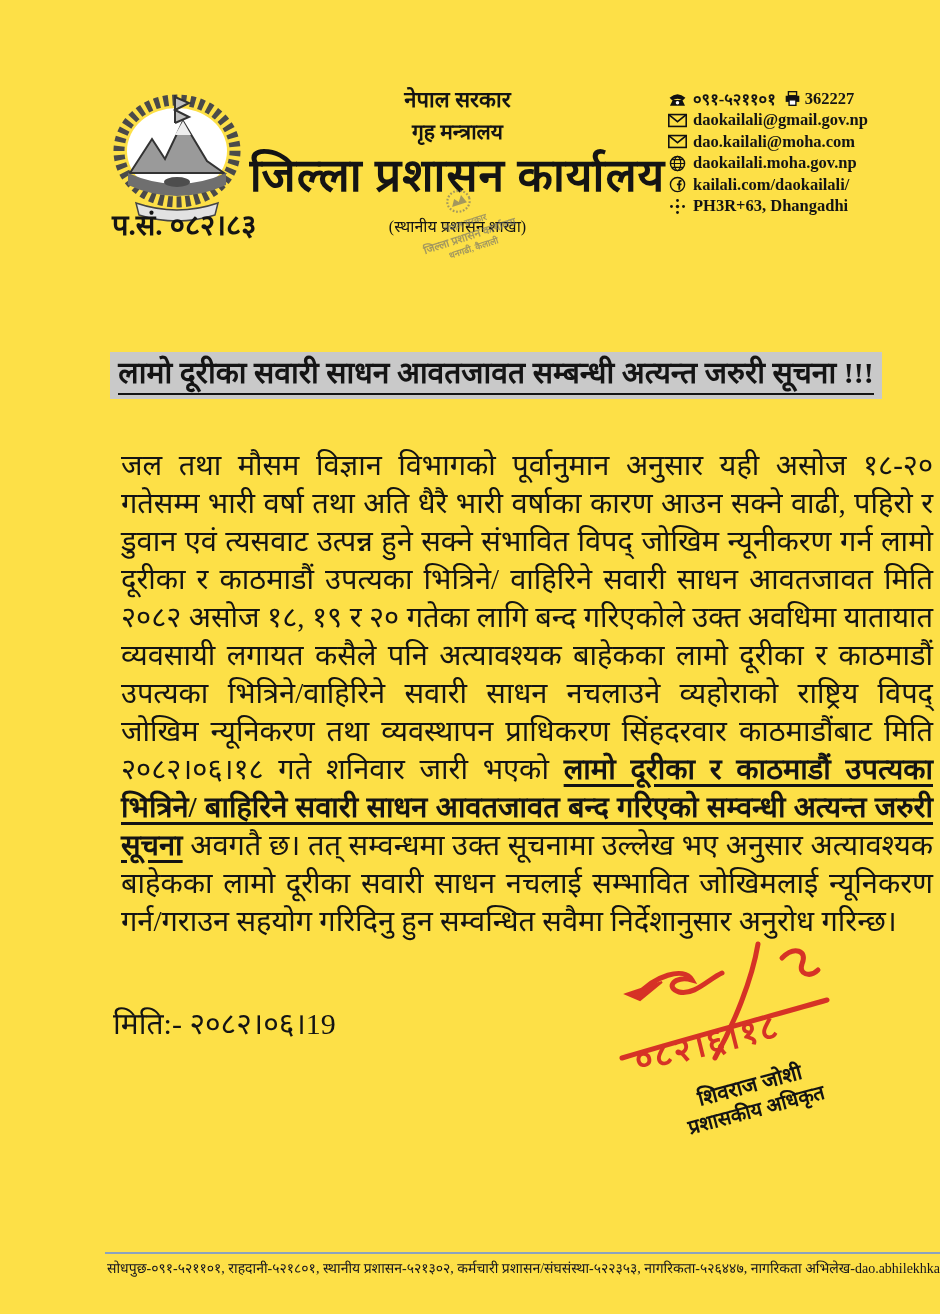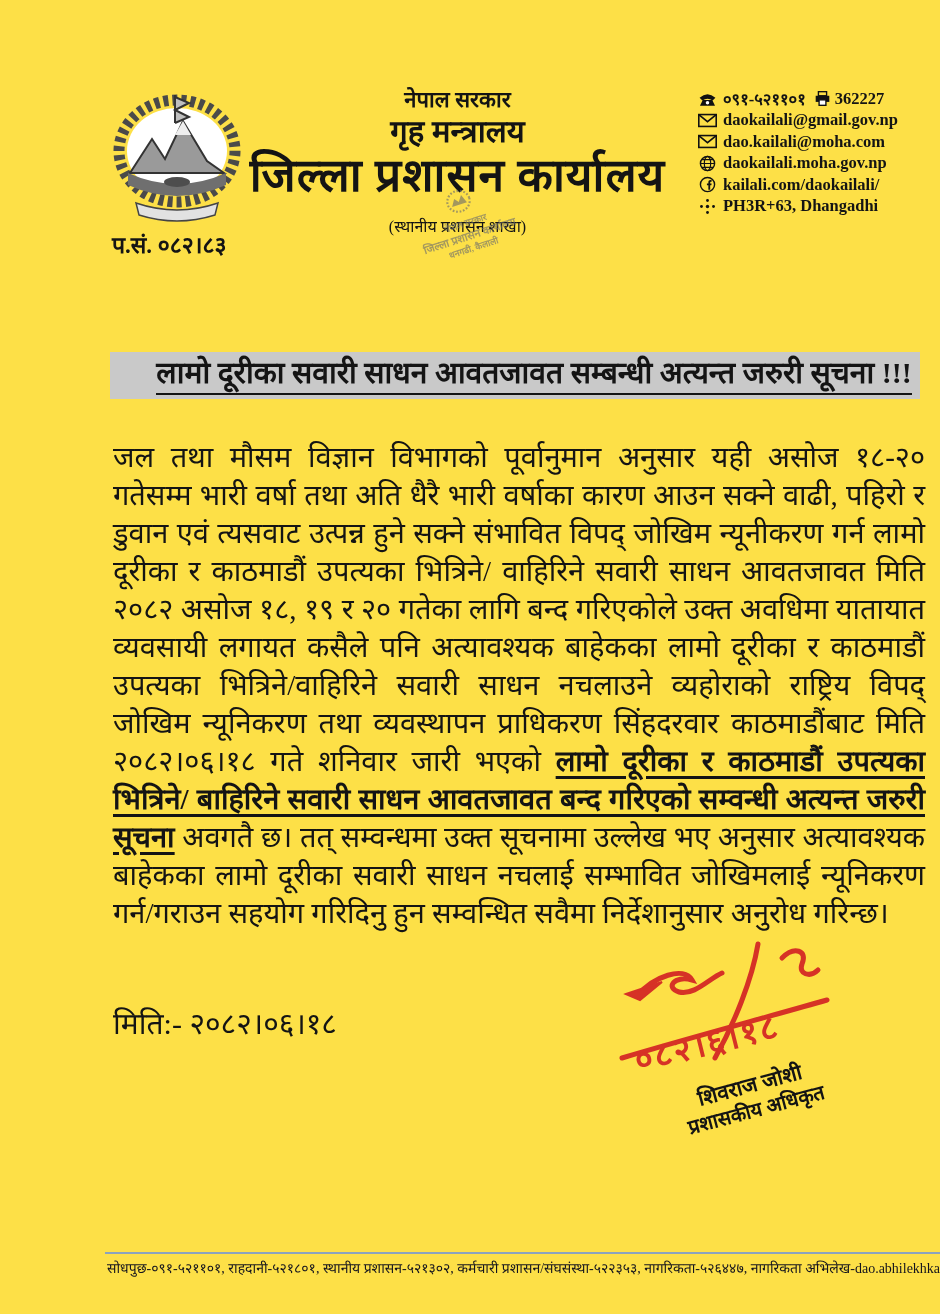--- a/index.html
+++ b/index.html
@@ -3,50 +3,50 @@
 <meta charset="utf-8">
 <style>
   html,body{margin:0;padding:0;background:#e8e8e8;}
   .page{position:relative;width:940px;height:1314px;background:#fde047;overflow:hidden;
         font-family:"Liberation Serif","DejaVu Serif",serif;color:#141414;}
 
   
   .emblem{position:absolute;left:112px;top:88px;width:130px;height:142px;}
   .center-block{position:absolute;left:235px;top:86px;width:445px;text-align:center;}
   .gov-line{font-size:22px;font-weight:bold;line-height:28px;}
-  .ministry-line{font-size:31px;font-weight:bold;line-height:36px;}
+  .ministry-line{font-size:21px;font-weight:bold;line-height:36px;}
   .office-line{font-size:46px;font-weight:bold;line-height:52px;letter-spacing:1px;white-space:nowrap;}
   .branch-line{font-size:16px;line-height:30px;margin-top:10px;}
-  .refno{position:absolute;left:112px;top:228px;font-size:23px;font-weight:bold;}
+  .refno{position:absolute;left:112px;top:204px;font-size:29px;font-weight:bold;}
 
   .stamp{position:absolute;left:388px;top:186px;width:170px;height:120px;
          transform:rotate(-18deg);opacity:.62;color:#6d6d6d;text-align:center;
          font-weight:bold;pointer-events:none;}
   .stamp .mini{width:26px;height:26px;margin:0 auto;}
   .stamp div{line-height:13px;}
   .stamp .s1{font-size:9px;}
   .stamp .s2{font-size:11px;}
   .stamp .s3{font-size:9px;}
 
-  .contact{position:absolute;left:698px;top:88px;width:212px;}
+  .contact{position:absolute;left:668px;top:88px;width:212px;}
   .contact-row{display:flex;align-items:center;height:21.5px;font-size:16.5px;font-weight:bold;white-space:nowrap;}
   .contact-row .ic{width:19px;height:17px;margin-right:6px;flex:0 0 19px;}
   .contact-row .ic2{width:17px;height:15px;margin:0 4px 0 8px;flex:0 0 17px;}
   .location{position:absolute;left:698px;top:211px;width:200px;text-align:center;
             font-size:29px;font-weight:bold;white-space:nowrap;}
 
   
   .title-bar{position:absolute;left:110px;top:352px;width:772px;height:47px;
-             background:#c9c9c9;display:flex;align-items:center;justify-content:center;padding-left:38px;}
+             background:#c9c9c9;display:flex;align-items:center;justify-content:center;}
   .title-text{font-size:30px;font-weight:bold;white-space:nowrap;
               border-bottom:2.5px solid #141414;padding-bottom:3px;line-height:34px;}
 
   
   .body-text{position:absolute;left:113px;top:438px;width:812px;
-             font-size:29px;line-height:38px;text-align:justify;margin:0;}
+             font-size:29px;line-height:38px;text-align:justify;margin:8px;}
   .body-bold{font-weight:bold;text-decoration:underline;
              text-decoration-thickness:2.5px;text-underline-offset:5px;}
 
   
   .date-block{position:absolute;left:113px;top:1003px;font-size:30px;line-height:41px;}
 
   
   .sig-strokes{position:absolute;left:612px;top:938px;width:235px;height:135px;}
   .sig-date{position:absolute;left:632px;top:1014px;width:190px;
             font-size:34px;font-weight:bold;color:#d63226;
@@ -153,21 +153,21 @@
   </div>
 
 
   <div class="title-bar">
     <span class="title-text">लामो दूरीका सवारी साधन आवतजावत सम्बन्धी अत्यन्त जरुरी सूचना !!!</span>
   </div>
 
   <p class="body-text"><span>जल तथा मौसम विज्ञान विभागको पूर्वानुमान अनुसार यही असोज १८-२० गतेसम्म भारी वर्षा तथा अति धैरै भारी वर्षाका कारण आउन सक्ने वाढी, पहिरो र डुवान एवं त्यसवाट उत्पन्न हुने सक्ने संभावित विपद् जोखिम न्यूनीकरण गर्न लामो दूरीका र काठमाडौं उपत्यका भित्रिने/ वाहिरिने सवारी साधन आवतजावत मिति २०८२ असोज १८, १९ र २० गतेका लागि बन्द गरिएकोले उक्त अवधिमा यातायात व्यवसायी लगायत कसैले पनि अत्यावश्यक बाहेकका लामो दूरीका र काठमाडौं उपत्यका भित्रिने/वाहिरिने सवारी साधन नचलाउने व्यहोराको राष्ट्रिय विपद् जोखिम न्यूनिकरण तथा व्यवस्थापन प्राधिकरण सिंहदरवार काठमाडौंबाट मिति २०८२।०६।१८ गते शनिवार जारी भएको </span><span class="body-bold">लामो दूरीका र काठमाडौं उपत्यका भित्रिने/ बाहिरिने सवारी साधन आवतजावत बन्द गरिएको सम्वन्धी अत्यन्त जरुरी सूचना</span><span> अवगतै छ। तत् सम्वन्धमा उक्त सूचनामा उल्लेख भए अनुसार अत्यावश्यक बाहेकका लामो दूरीका सवारी साधन नचलाई सम्भावित जोखिमलाई न्यूनिकरण गर्न/गराउन सहयोग गरिदिनु हुन सम्वन्धित सवैमा निर्देशानुसार अनुरोध गरिन्छ।</span></p>
 
   <div class="date-block">
-    <div>मिति:- २०८२।०६।१८</div>
+    <div>मिति:- २०८२।०६।19</div>
   </div>
 
   <svg class="sig-strokes" viewBox="0 0 235 135">
     <g stroke="#d63226" stroke-width="5" fill="none" stroke-linecap="round">
       <path d="M25,58 C42,38 72,28 80,42 C62,37 53,50 67,54 C82,58 98,40 110,35"></path>
       <path d="M14,56 L50,44 L28,62 Z" fill="#d63226" stroke-width="2"></path>
       <path d="M146,6 C140,42 122,86 103,120"></path>
       <path d="M170,20 C182,8 196,12 190,26 C186,36 198,40 206,32"></path>
       <path d="M10,120 C70,102 152,80 215,62"></path>
     </g>

